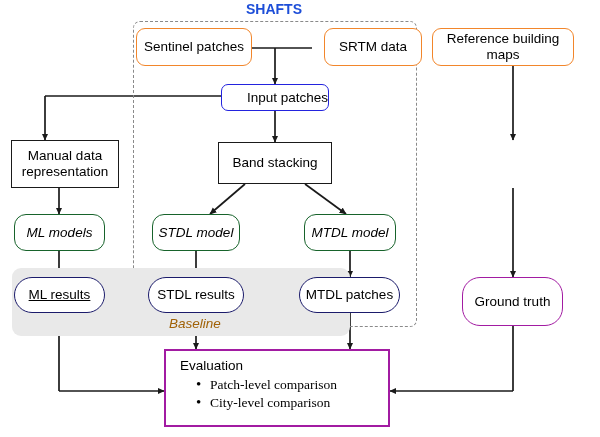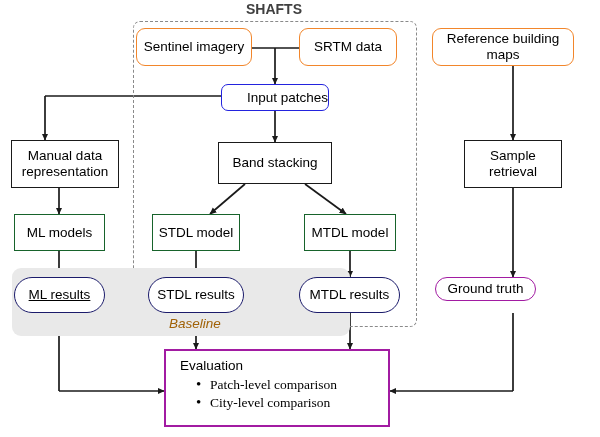--- a/index.html
+++ b/index.html
@@ -21,39 +21,39 @@
     font-size:13.5px;
     line-height:1.15;
     background:#ffffff;
     z-index:3;
   }
   .node span{display:block;}
 
   
   .orange{border:1.8px solid #F2862B;border-radius:9px;}
   .blue  {border:1.8px solid #2323DE;border-radius:7px;justify-content:flex-end;}
-  .green {border:1.6px solid #17632B;border-radius:0;}
+  .green {border:1.6px solid #17632B;border-radius:12px;font-style:italic;}
   .navy  {border:1.8px solid #1B1B6B;border-radius:18px;}
   .purple{border:1.8px solid #A21BA2;border-radius:18px;}
   .plain {border:1.4px solid #1a1a1a;border-radius:0;}
   .evalbox{border:2px solid #A21BA2;border-radius:0;background:#fff;}
 
   
   #shafts-box{
     position:absolute;
     left:133px;top:21px;width:282px;height:304px;
     border:1.6px dashed #8a8a8a;
     border-radius:7px;
     background:transparent;
     z-index:1;
   }
   #shafts-title{
     position:absolute;left:133px;top:1px;width:282px;
     text-align:center;
-    font-size:14px;font-weight:bold;color:#404040;
+    font-size:14px;font-weight:bold;color:#1d4ed8;
     z-index:4;
   }
 
   
   #baseline-panel{
     position:absolute;
     left:12px;top:268px;width:338px;height:68px;
     background:#e9e9e9;
     border-radius:9px;
     z-index:1;
@@ -135,48 +135,44 @@
       <path d="M196,313 L196,349" marker-end="url(#ah)"></path>
 
       <path d="M350,313 L350,349" marker-end="url(#ah)"></path>
 
       <path d="M513,313 L513,391"></path>
       <path d="M513,391 L390,391" marker-end="url(#ah)"></path>
     </g>
   </svg>
 
   <div class="node orange" style="left:136px;top:28px;width:116px;height:38px;">
-    <span>Sentinel imagery</span>
-  </div>
-
-  <div class="node orange" style="left:299px;top:28px;width:98px;height:38px;">
+    <span>Sentinel patches</span>
+  </div>
+
+  <div class="node orange" style="left:324px;top:28px;width:98px;height:38px;">
     <span>SRTM data</span>
   </div>
 
   <div class="node orange" style="left:432px;top:28px;width:142px;height:38px;">
     <span>Reference building maps</span>
   </div>
 
   <div class="node blue" style="left:221px;top:84px;width:108px;height:27px;">
     <span>Input patches</span>
   </div>
 
   <div class="node plain" style="left:11px;top:140px;width:108px;height:48px;flex-direction:column;">
     <span>Manual data</span>
     <span>representation</span>
   </div>
 
   <div class="node plain" style="left:218px;top:142px;width:114px;height:42px;">
     <span>Band stacking</span>
   </div>
 
-  <div class="node plain" style="left:464px;top:140px;width:98px;height:48px;flex-direction:column;">
-    <span>Sample</span>
-    <span>retrieval</span>
-  </div>
 
   <div class="node green" style="left:14px;top:214px;width:91px;height:37px;">
     <span>ML models</span>
   </div>
 
   <div class="node green" style="left:152px;top:214px;width:88px;height:37px;">
     <span>STDL model</span>
   </div>
 
   <div class="node green" style="left:304px;top:214px;width:92px;height:37px;">
@@ -185,24 +181,24 @@
 
   <div class="node navy" style="left:14px;top:277px;width:91px;height:36px;text-decoration:underline;">
     <span>ML results</span>
   </div>
 
   <div class="node navy" style="left:148px;top:277px;width:96px;height:36px;justify-content:center;">
     <span>STDL results</span>
   </div>
 
   <div class="node navy" style="left:299px;top:277px;width:101px;height:36px;">
-    <span>MTDL results</span>
-  </div>
-
-  <div class="node purple" style="left:435px;top:277px;width:101px;height:24px;">
+    <span>MTDL patches</span>
+  </div>
+
+  <div class="node purple" style="left:462px;top:277px;width:101px;height:49px;">
     <span>Ground truth</span>
   </div>
 
   <div class="node evalbox" id="eval-node" style="left:164px;top:349px;width:226px;height:78px;">
     <div id="eval-title">Evaluation</div>
     <ul id="eval-list">
       <li>Patch-level comparison</li>
       <li>City-level comparison</li>
     </ul>
   </div>

